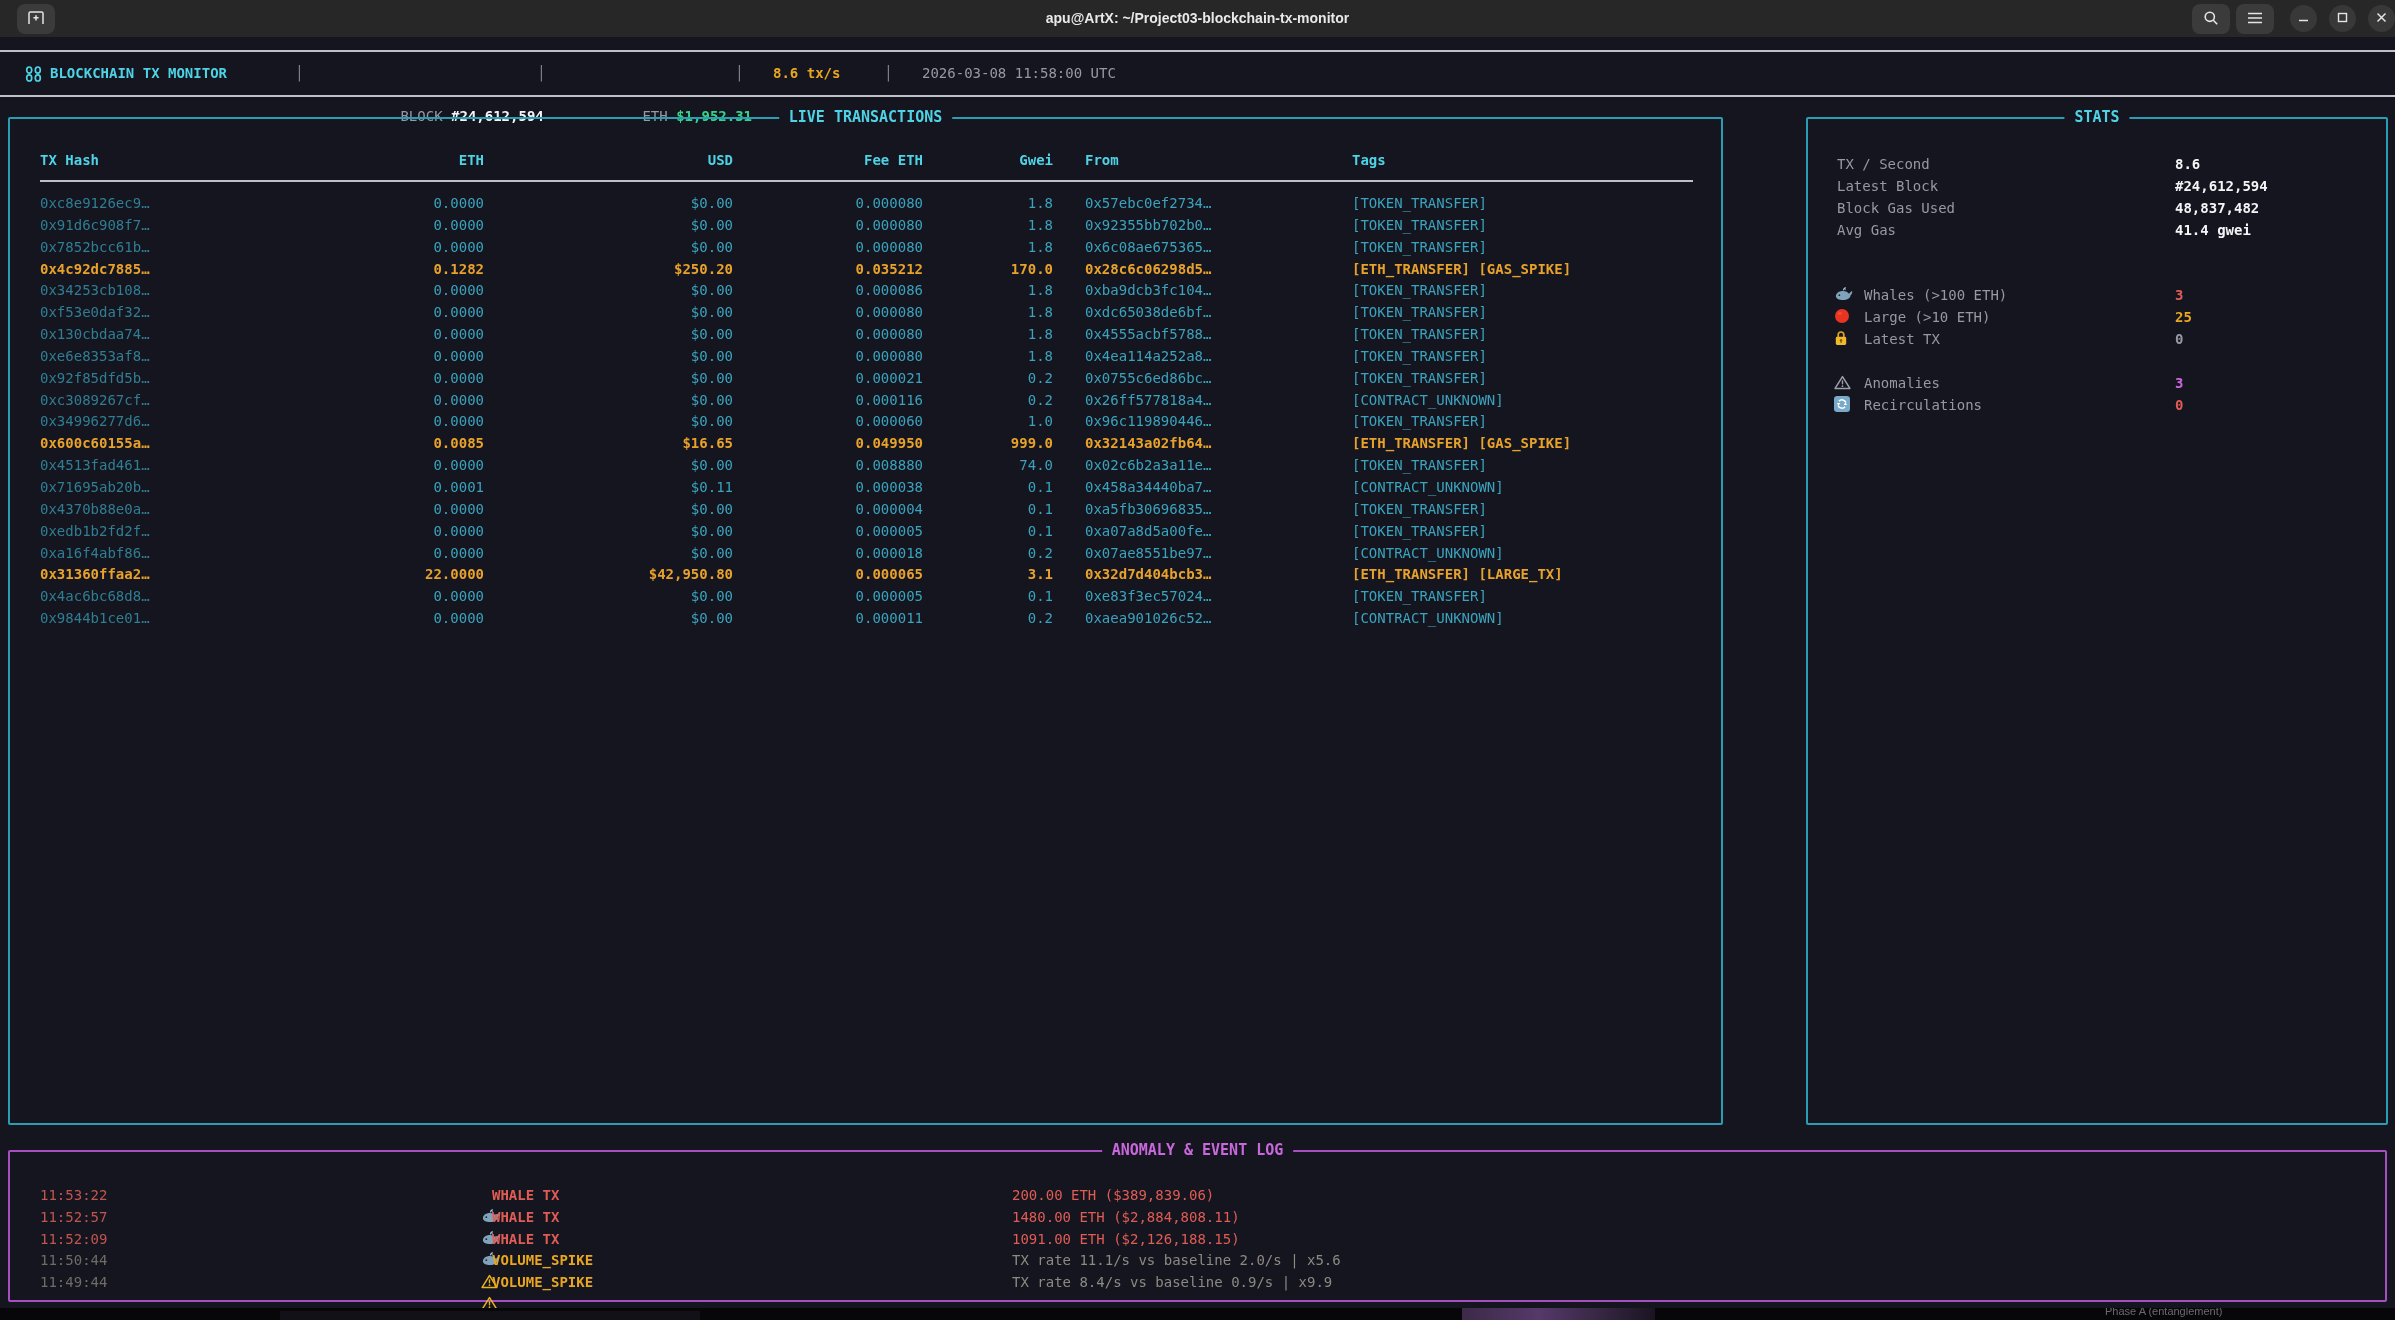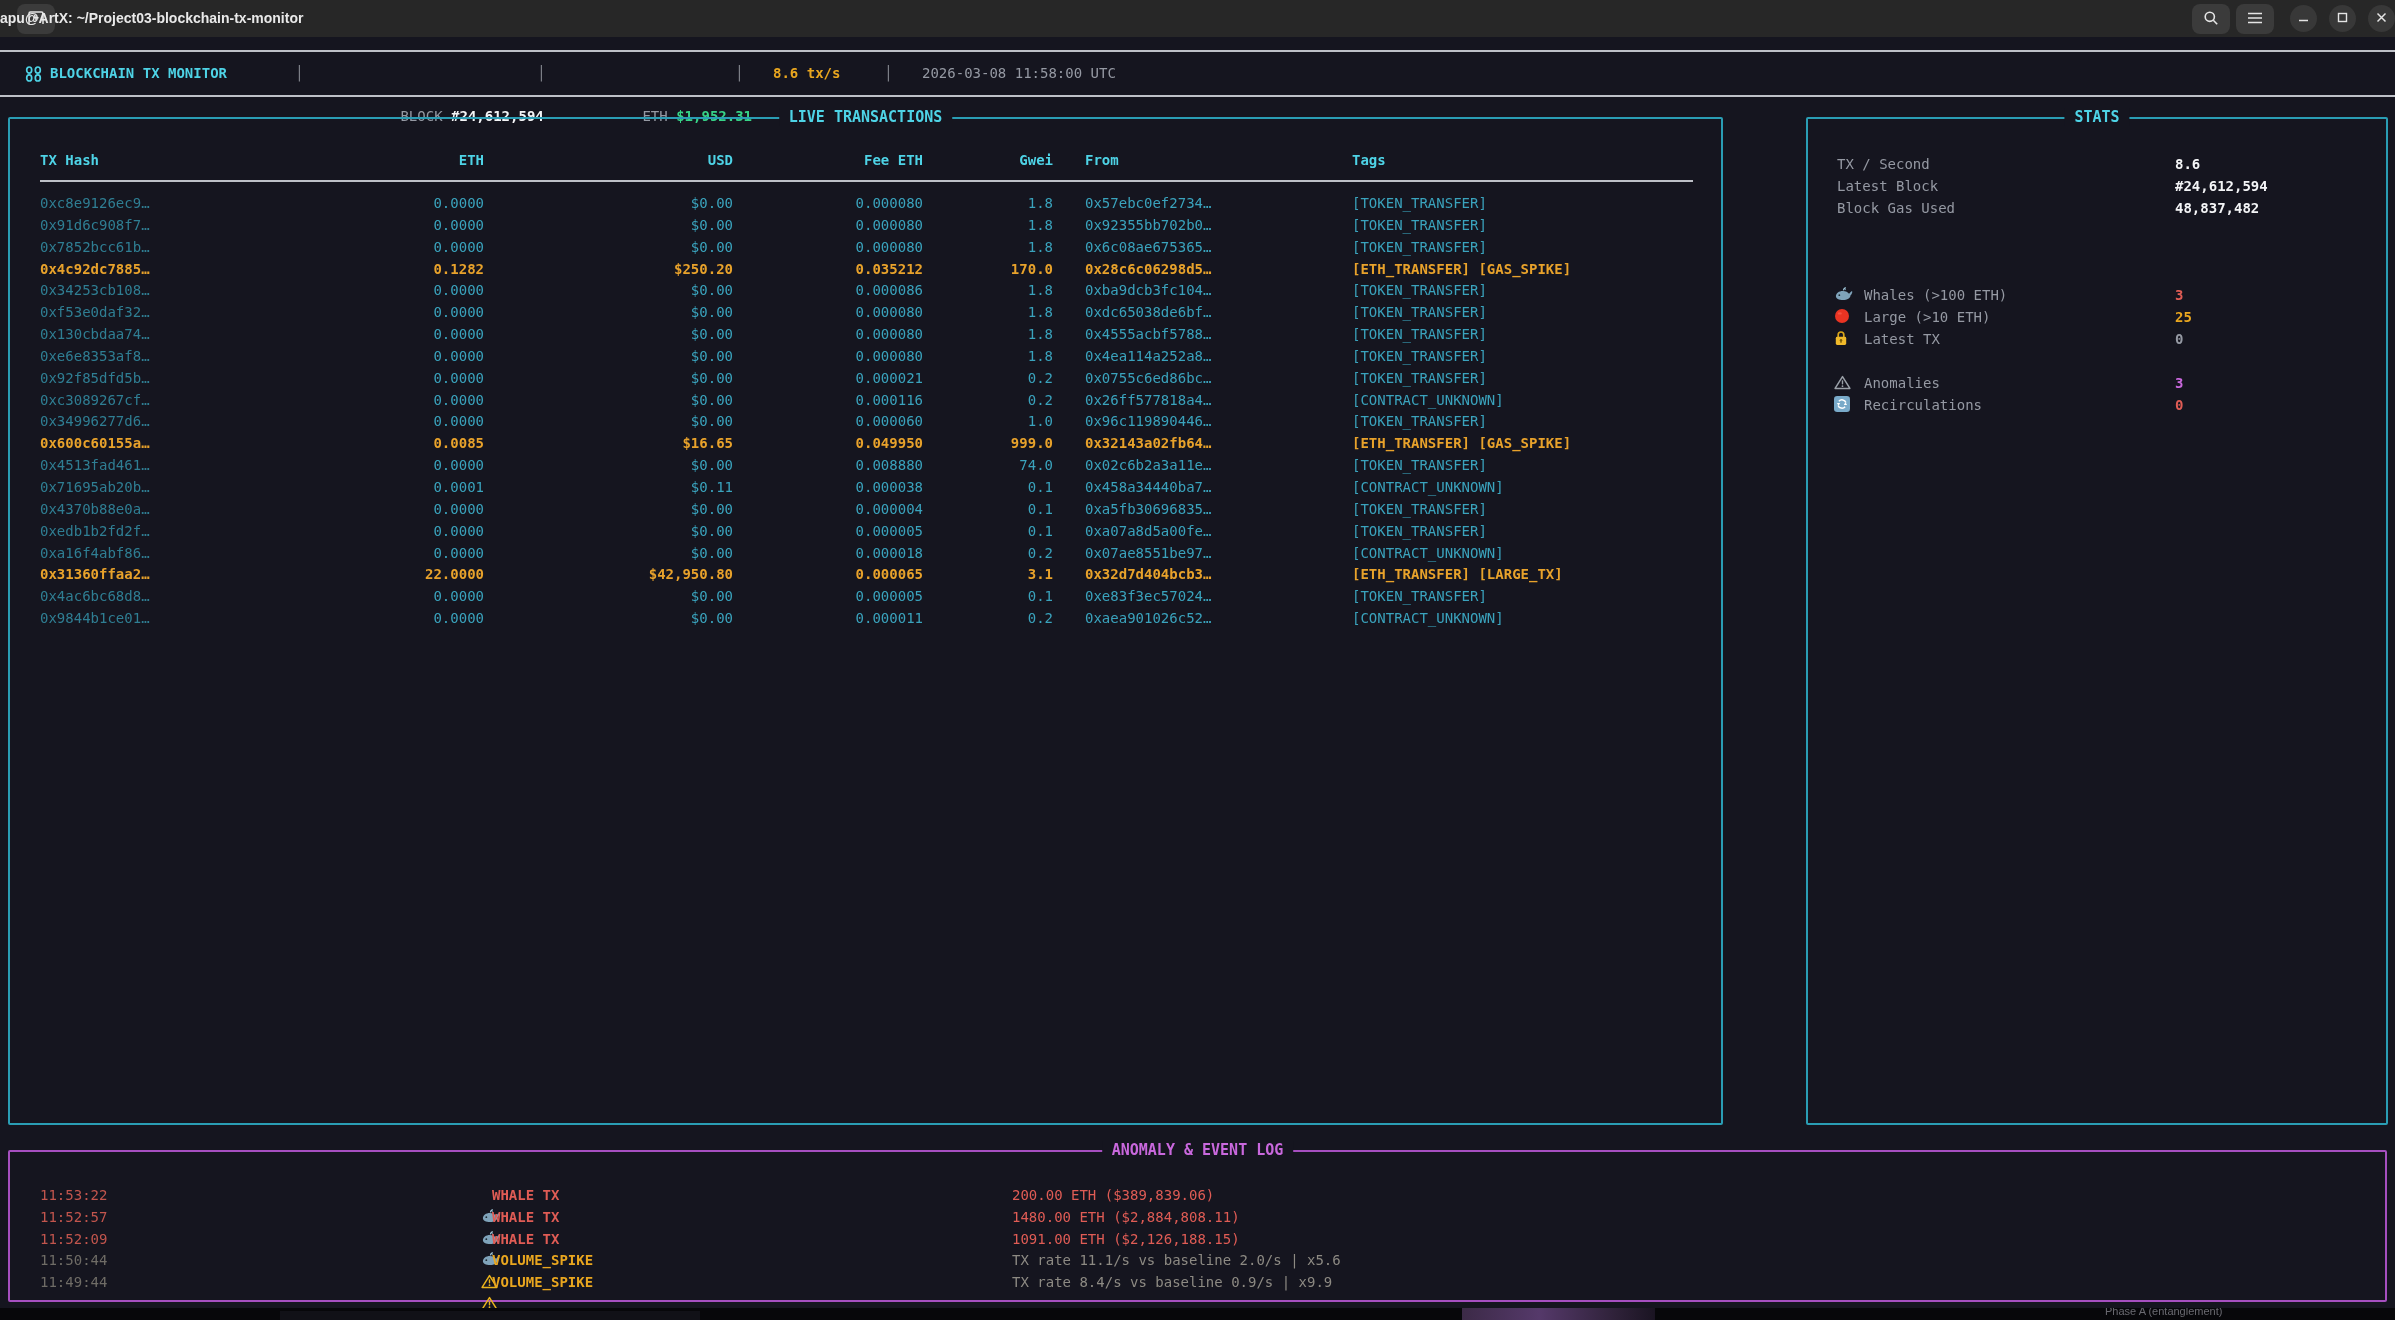--- a/index.html
+++ b/index.html
@@ -13,21 +13,21 @@
   body{width:2395px;height:1320px;overflow:hidden;background:#060609;
        font-family:"DejaVu Sans Mono",monospace}
   .screen{position:relative;width:2395px;height:1320px}
 
   
   .titlebar{position:absolute;left:0;top:0;width:100%;height:37px;background:var(--titlebar-bg);}
   .tb-btn{position:absolute;top:4px;height:30px;border:none;cursor:pointer;
           display:flex;align-items:center;justify-content:center;padding:0}
   .tb-sq{width:38px;border-radius:8px;background:#3b3b3b}
   .tb-circ{width:27px;height:27px;top:5px;border-radius:50%;background:#383838}
-  .tb-title{position:absolute;left:0;right:0;top:0;height:37px;line-height:37px;
+  .tb-title{position:absolute;left:0;right:0;top:0;height:37px;line-height:37px;text-align:center;
             color:#e9e9e9;font-family:"Liberation Sans",sans-serif;font-weight:bold;font-size:14px}
 
   
   .terminal{position:absolute;left:0;top:37px;width:2395px;height:1271px;background:var(--terminal-bg);
             font-size:14px;color:var(--cell-cyan)}
 
   .topband{position:absolute;left:0;top:13px;width:100%;height:47px;
            border-top:2px solid var(--rule-gray);border-bottom:2px solid var(--rule-gray)}
   .topband .hitem{position:absolute;top:0;height:43px;line-height:43px;white-space:pre}
   .chain-ico{position:absolute;left:24px;top:14px}
@@ -396,20 +396,24 @@
             <span class="val">8.6</span>
           </div>
           <div class="srow">
             <span class="lbl">Latest Block</span>
             <span class="val">#24,612,594</span>
           </div>
           <div class="srow">
             <span class="lbl">Block Gas Used</span>
             <span class="val">48,837,482</span>
           </div>
+          <div class="srow">
+            <span class="lbl">Avg Gas</span>
+            <span class="val">41.4 gwei</span>
+          </div>
         </div>
       <div class="stats-group stats-alerts">
           <div class="srow has-ico">
             <span class="ico">
   <svg width="19" height="15" viewBox="0 0 20 15">
     <path d="M9.8 3.2c.1-1.2.8-2.2 1.9-2.7-.2.8-.1 1.6.1 2.3" fill="none" stroke="#9fc6d8" stroke-width="1.1"></path>
     <path d="M2 9.4c0-3.5 3.2-5.7 7.3-5.7 3.1 0 5.5 1.3 6.5 3.1l2.5-2.6c.4-.4 1.1-.1 1 .5-.2 1.3-.8 3-2 3.9.1 2.7-3.4 4.7-7.7 4.7C5 13.3 2 11.9 2 9.4z" fill="#7fa3ba"></path>
     <circle cx="5.6" cy="8.2" r=".95" fill="#1d2b33"></circle>
   </svg>
 </span>

